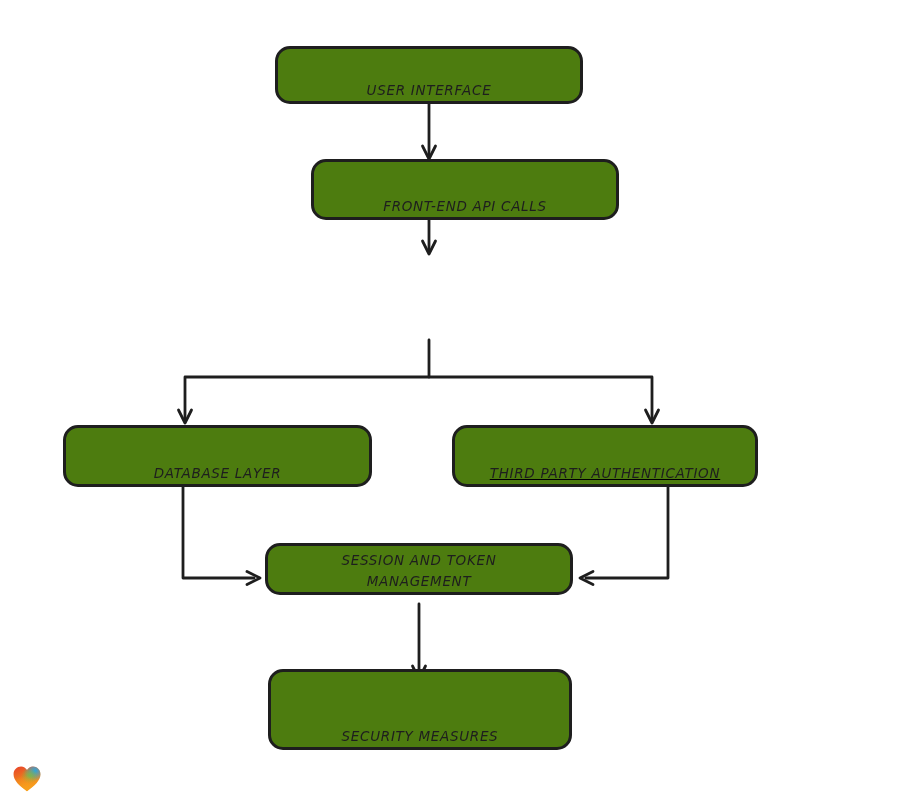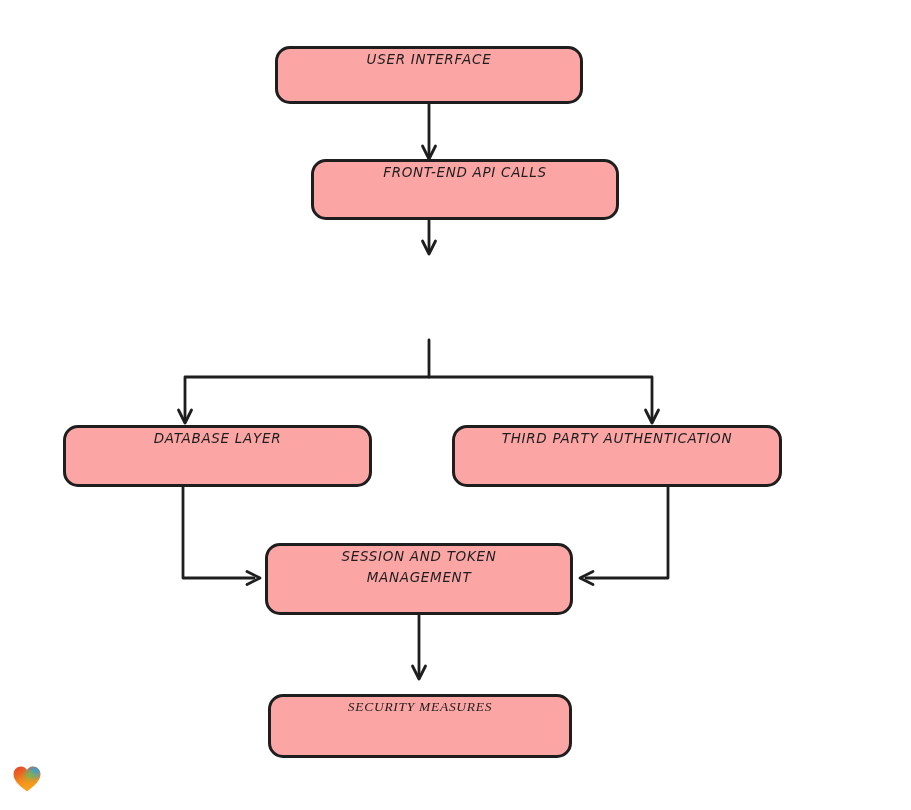--- a/index.html
+++ b/index.html
@@ -18,44 +18,44 @@
   .edges-layer {
     position: absolute;
     left: 0;
     top: 0;
     width: 911px;
     height: 810px;
   }
   .node {
     position: absolute;
     box-sizing: border-box;
-    background: #fca5a5;
+    background: #4d7c0f;
     border: 3.5px solid #1e1e1e;
     border-radius: 15px;
     display: flex;
-    align-items: flex-start;
+    align-items: flex-end;
     justify-content: center;
     text-align: center;
   }
   .node .label {
     font-style: italic;
     font-size: 13.5px;
     letter-spacing: 0.7px;
     line-height: 1.55;
     color: #1e1e1e;
     display: inline-block;
   }
   
   #n-user-interface        { left: 275px; top: 46px;  width: 308px; height: 58px; }
   #n-front-end-api-calls   { left: 275px; top: 159px; width: 308px; height: 61px; margin-left: 36px; }
   #n-back-end-auth-service { left: 275px; top: 258px; width: 308px; height: 82px; }
   #n-database-layer        { left: 63px;  top: 425px; width: 309px; height: 62px; }
-  #n-third-party-auth      { left: 452px; top: 425px; width: 330px; height: 62px; }
-  #n-session-token-mgmt    { left: 265px; top: 543px; width: 308px; height: 72px; }
-  #n-security-measures     { left: 268px; top: 694px; width: 304px; height: 64px; font-family: Liberation Serif, serif; }
+  #n-third-party-auth      { left: 452px; top: 425px; width: 306px; height: 62px; text-decoration: underline; }
+  #n-session-token-mgmt    { left: 265px; top: 543px; width: 308px; height: 52px; }
+  #n-security-measures     { left: 268px; top: 669px; width: 304px; height: 81px; }
   #n-back-end-auth-service .label { max-width: 250px; }
   #n-session-token-mgmt    .label { max-width: 200px; }
   .edge {
     stroke: #1e1e1e;
     stroke-width: 2.8;
     fill: none;
     stroke-linecap: round;
     stroke-linejoin: round;
   }
   .heart-badge {

